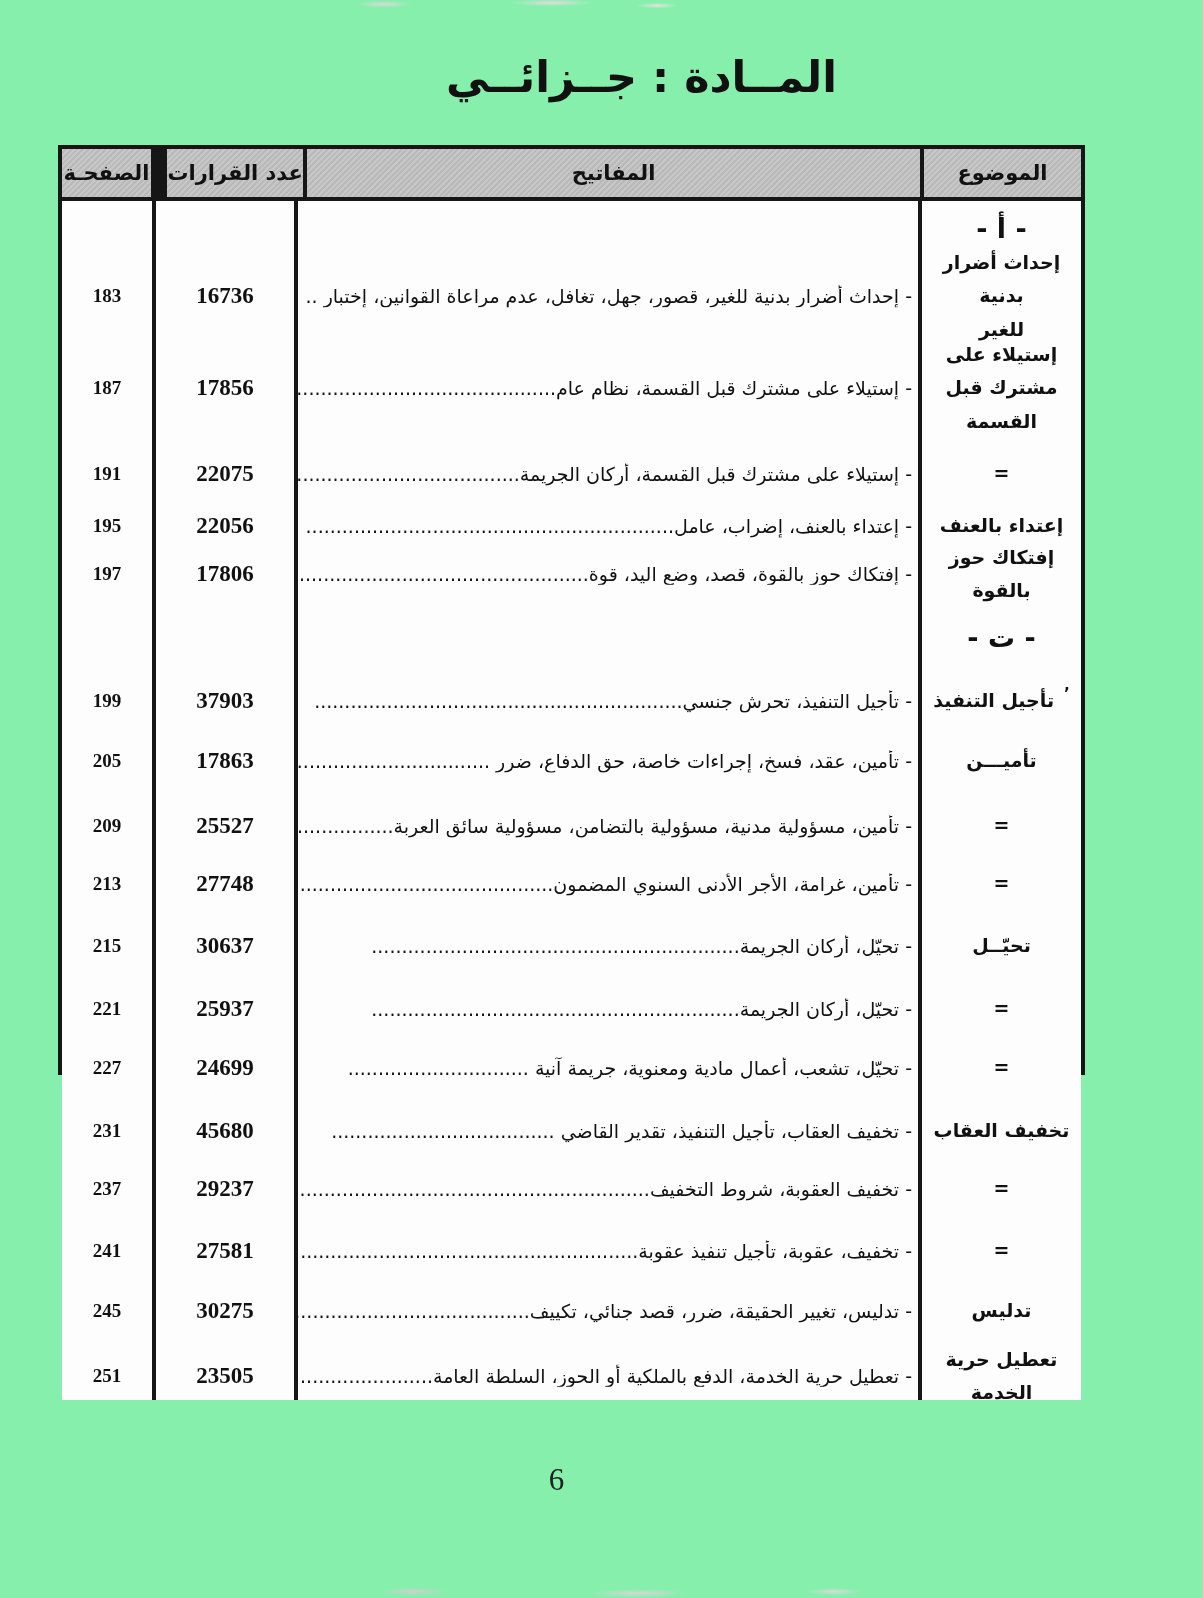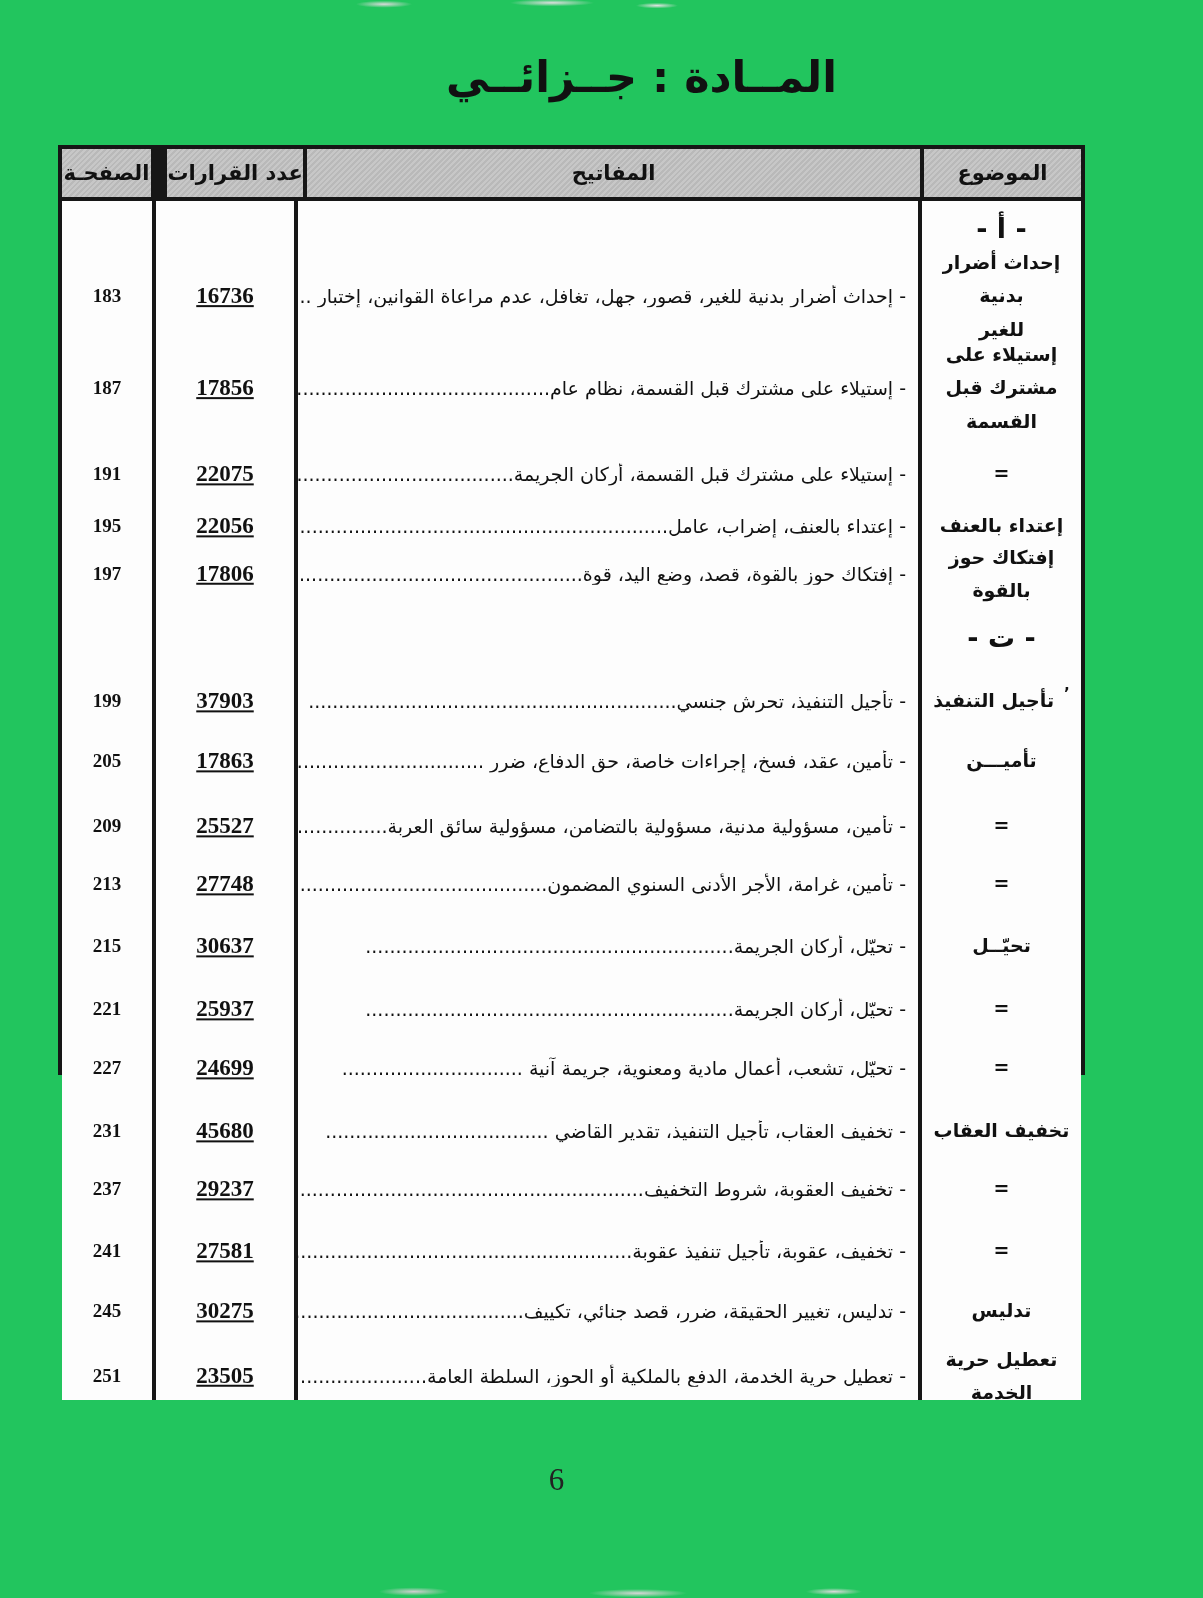--- a/index.html
+++ b/index.html
@@ -1,20 +1,20 @@
 <!DOCTYPE html>
 <html lang="ar"><head>
 <meta charset="utf-8">
 <style>
   * { margin:0; padding:0; box-sizing:border-box; }
   html,body { background:#ffffff; }
   .page {
     position:relative;
     width:1203px; height:1598px;
-    background:#22c55e;
+    background:#86efac;
     overflow:hidden;
     font-family:"DejaVu Sans", sans-serif;
     color:#111;
   }
   
   .artifact-top {
     position:absolute; top:0; left:300px; width:420px; height:14px;
     background:
       radial-gradient(ellipse 40px 5px at 20% 30%, #d9d9d9 0%, transparent 70%),
       radial-gradient(ellipse 60px 5px at 60% 20%, #dddddd 0%, transparent 70%),
@@ -73,26 +73,26 @@
   }
   .cell { display:flex; align-items:center; justify-content:center; }
   .cell-page {
     width:90px;
     font-family:"Liberation Serif", serif;
     font-weight:bold; font-size:19px;
   }
   .cell-dec {
     width:138px; margin-left:4px;
     font-family:"Liberation Serif", serif;
-    font-weight:bold; font-size:23px;text-decoration:underline;
+    font-weight:bold; font-size:23px;
   }
   .cell-keys {
     width:620px; margin-left:4px;
     direction:rtl; justify-content:flex-start;
-    padding-right:12px;
+    padding-right:6px;
     white-space:nowrap; overflow:hidden;
     font-size:19px;
   }
   .cell-subj {
     width:159px; margin-left:4px;
     direction:rtl; text-align:center;
     white-space:pre-line;
     font-weight:bold; font-size:19px; line-height:1.75;
     position:relative;
   }

